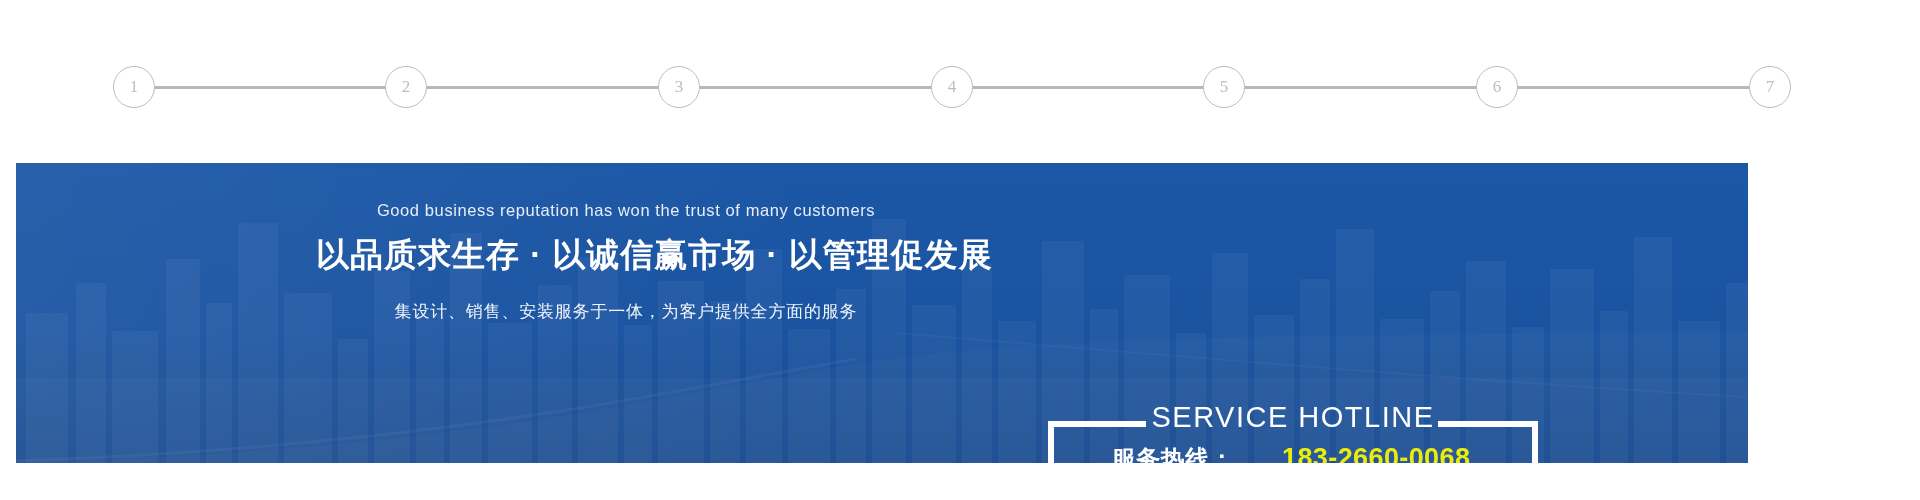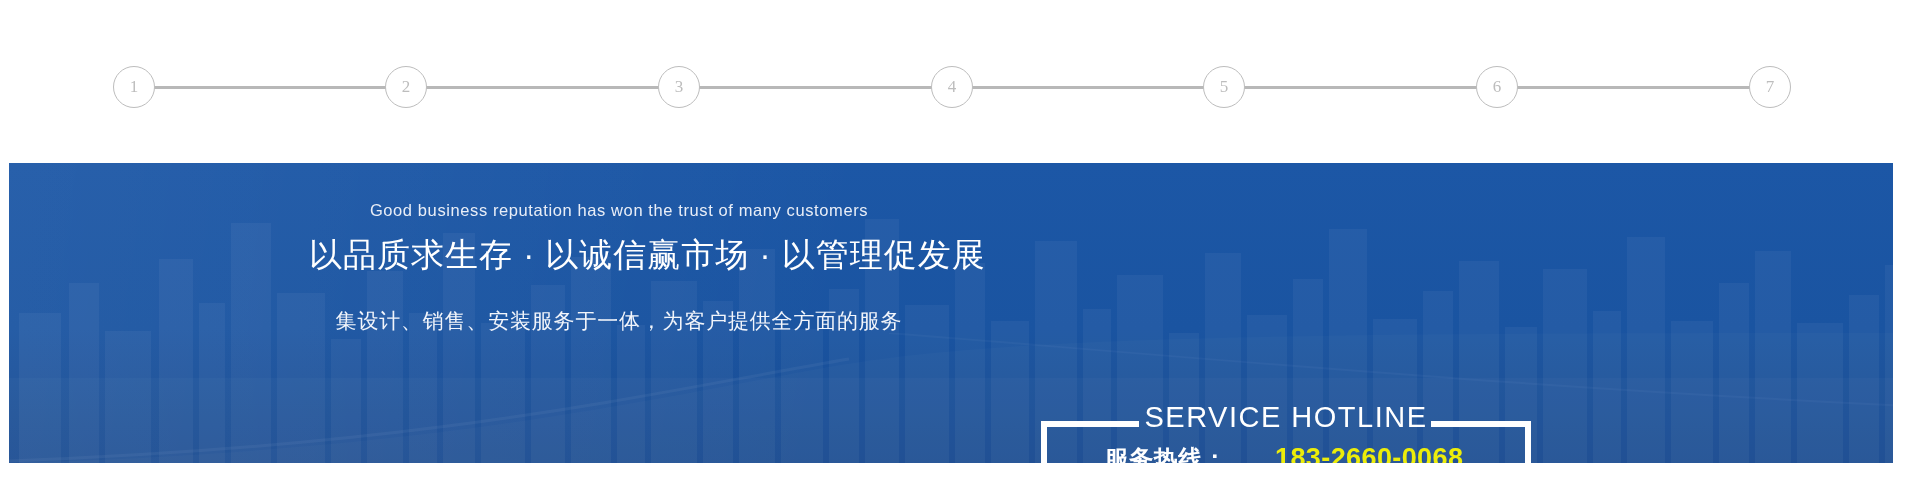--- a/index.html
+++ b/index.html
@@ -60,23 +60,23 @@
     font-size: 17px;
     line-height: 39px;
     text-align: center;
     font-family: "Liberation Serif", "DejaVu Serif", serif;
     cursor: pointer;
   }
 
   
   .banner {
     position: absolute;
-    left: 9px;
+    left: 16px;
     top: 163px;
-    width: 1884px;
+    width: 1732px;
     height: 300px;
     overflow: hidden;
     background: #1a55a3;
     background-image:
       linear-gradient(100deg, rgba(255,255,255,0.055) 0%, rgba(255,255,255,0.0) 45%),
       linear-gradient(180deg, #1c57a6 0%, #1a54a1 55%, #17498f 100%);
   }
 
   
   .skyline {
@@ -113,29 +113,29 @@
     font-size: 16.5px;
     letter-spacing: 0.6px;
     color: #e9eef7;
     white-space: nowrap;
     font-weight: 400;
   }
 
   .copy-main {
     margin-top: 13px;
     font-size: 33px;
-    font-weight: 400;
+    font-weight: 700;
     letter-spacing: 1px;
     white-space: nowrap;
     color: #ffffff;
   }
 
   .copy-sub {
-    margin-top: 29px;
-    font-size: 21px;
+    margin-top: 22px;
+    font-size: 17px;
     letter-spacing: 0.8px;
     white-space: nowrap;
     color: #f2f5fb;
     text-align: center;
   }
 
   
   .hotline {
     position: absolute;
     left: 1032px;

